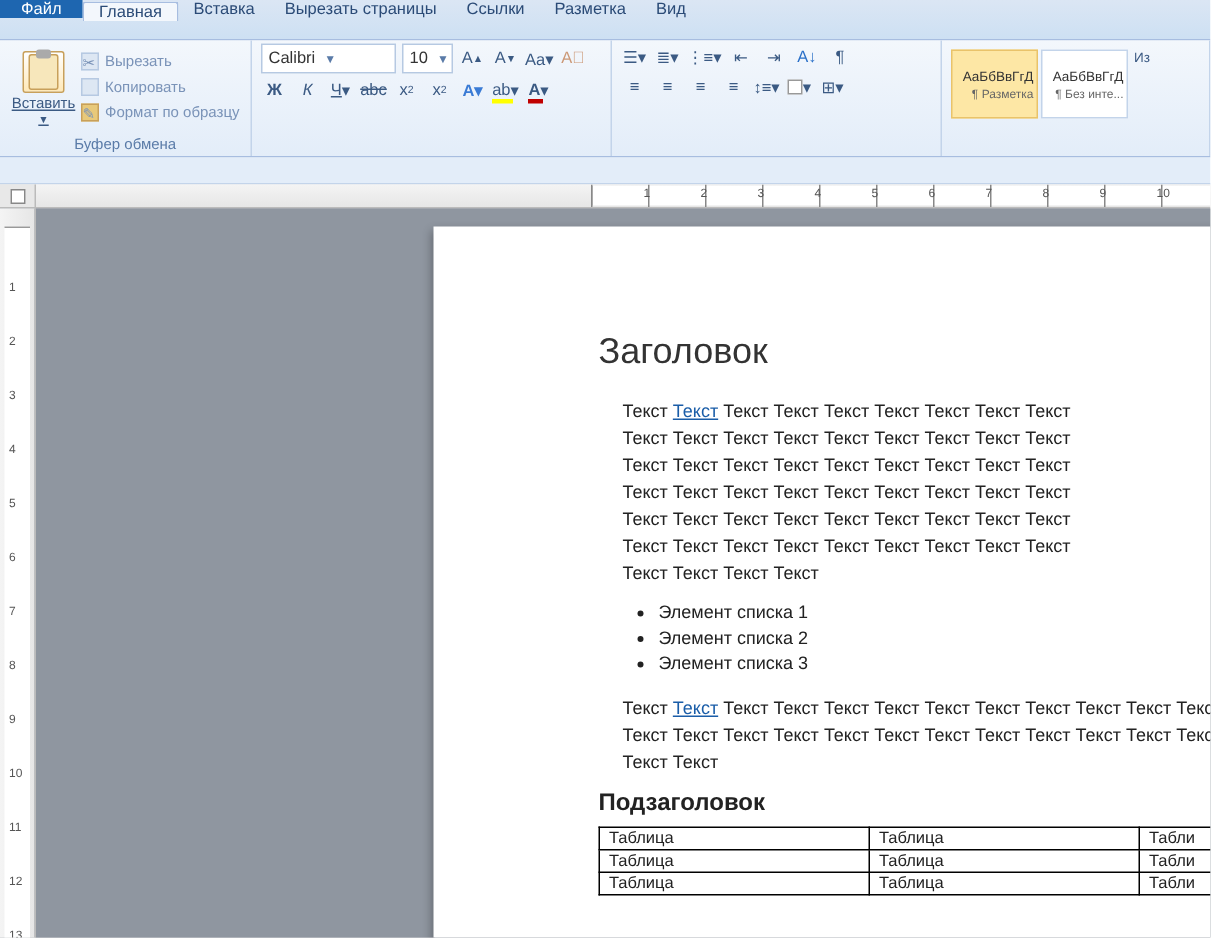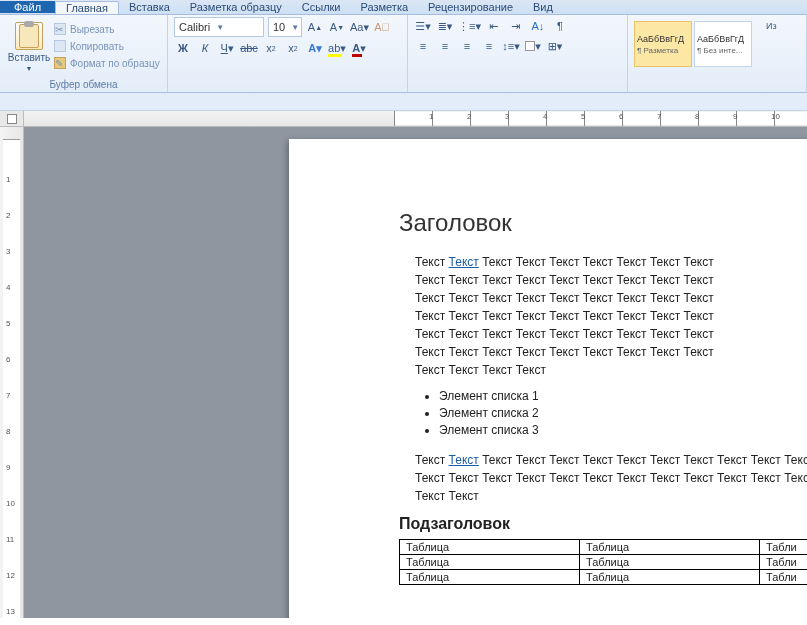--- a/index.html
+++ b/index.html
@@ -1,42 +1,42 @@
 <!DOCTYPE html>
 <html><head>
 <meta charset="utf-8">
 <style>
 * { margin: 0; padding: 0; box-sizing: border-box; font-family: "Segoe UI", Tahoma, sans-serif; }
 body { width: 807px; height: 625px; overflow: hidden; background: #fff; font-size: 11px; color: #333; }
 
 
-.title-bar { height: 15px; background: linear-gradient(#dbe6f4,#cde0f3); border-bottom: 1px solid #a7bde0; display: flex; align-items: center; }
+.title-bar { height: 27px; background: linear-gradient(#dbe6f4,#cde0f3); border-bottom: 1px solid #a7bde0; display: flex; align-items: flex-start; }
 .file-tab { background: #1e66b0; color: #fff; padding: 0 14px; display: flex; align-items: center; font-size: 11px; cursor: pointer; }
 .ribbon-tab { padding: 0 10px; display: flex; align-items: center; font-size: 11px; color: #2b4b77; cursor: pointer; }
 .ribbon-tab.active { background: #f3f7fc; border: 1px solid #a7bde0; border-bottom: none; border-radius: 2px 2px 0 0; margin-top: 1px; }
 
 
 .ribbon { height: 78px; background: linear-gradient(#f3f7fc,#e3edf9); border-bottom: 1px solid #a7bde0; display: flex; }
 .rgroup { border-right: 1px solid #c3d4ea; padding: 2px 6px 0 6px; display: flex; flex-direction: column; justify-content: space-between; }
 .rgroup-body { display: flex; flex-direction: column; gap: 2px; }
 .rgroup-label { text-align: center; font-size: 10px; color: #5a7ba8; padding: 2px 0; }
 .btn-row { display: flex; align-items: center; gap: 4px; }
 .rbtn { display: inline-flex; align-items: center; justify-content: center; min-width: 18px; height: 18px; color: #3b5a83; cursor: pointer; font-size: 11px; border-radius: 2px; }
-.big-btn { display: flex; flex-direction: column; align-items: center; justify-content: center; width: 46px; height: 60px; color: #3b5a83; cursor: pointer; font-size: 10px; gap: 2px; }
+.big-btn { display: flex; flex-direction: column; align-items: center; justify-content: center; width: 46px; height: 60px; color: #3b5a83; cursor: pointer; font-size: 10px; gap: 2px; text-decoration: underline; }
 .big-icon { width: 28px; height: 28px; border: 1px solid #c8a05a; background: linear-gradient(#fff,#ffe9b8); border-radius: 2px; display: flex; align-items: center; justify-content: center; }
 .clipboard-icon { width: 20px; height: 24px; background: #f7e7bb; border: 1px solid #c8a05a; position: relative; border-radius: 2px; }
 .clipboard-icon::before { content:""; position:absolute; top:-4px; left:4px; width:10px; height:6px; background:#aaa; border-radius:2px; }
 .small-link { display: flex; align-items: center; gap: 4px; font-size: 10px; color: #7a93b8; cursor: pointer; height: 16px; }
 .small-link .mini { width: 12px; height: 12px; background: #e8c97a; border: 1px solid #c8a05a; }
 
 .font-select { height: 20px; border: 1px solid #b6c9e2; background: #fff; font-size: 11px; padding: 0 4px; display: flex; align-items: center; gap: 6px; cursor: pointer; }
 .font-select .arrow { font-size: 8px; color: #5a7ba8; }
 .size-select { width: 34px; }
 
-.style-card { width: 58px; height: 46px; border: 1px solid #c3d4ea; background: #fff; display: flex; flex-direction: column; align-items: flex-start; justify-content: center; font-size: 8px; color: #666; cursor: pointer; padding: 2px; gap: 2px; }
+.style-card { width: 58px; height: 46px; border: 1px solid #c3d4ea; background: #fff; display: flex; flex-direction: column; align-items: flex-end; justify-content: center; font-size: 8px; color: #666; cursor: pointer; padding: 2px; gap: 2px; }
 .style-card.active { background: #fde7a5; border-color: #e9c36a; }
 .style-sample { font-size: 9px; color: #333; }
 
 .color-box { width: 10px; height: 10px; display: inline-block; }
 .highlight-box { background: #ffff00; }
 .fontcolor-box { background: #c00000; }
 .shade-box { background: #fff; border: 1px solid #999; }
 
 
 .toolbar-strip { height: 18px; background: #e3edf9; border-bottom: 1px solid #c3d4ea; }
@@ -68,24 +68,23 @@
 .doc table { border-collapse: collapse; font-size: 11px; }
 .doc td { border: 1px solid #000; padding: 1px 6px; width: 180px; }
 </style>
 </head>
 <body>
 
 <div class="title-bar">
   <div class="file-tab">Файл</div>
   <div class="ribbon-tab active">Главная</div>
   <div class="ribbon-tab">Вставка</div>
-  <div class="ribbon-tab">Разметка образцу</div>
+  <div class="ribbon-tab">Вырезать страницы</div>
   <div class="ribbon-tab">Ссылки</div>
   <div class="ribbon-tab">Разметка</div>
-  <div class="ribbon-tab">Рецензирование</div>
   <div class="ribbon-tab">Вид</div>
 </div>
 
 <div class="ribbon">
 
   <div class="rgroup" style="width:168px">
     <div class="rgroup-body" style="flex-direction:row; align-items:flex-start;">
       <div class="big-btn">
         <div class="big-icon">
             <div class="clipboard-icon"></div>
@@ -171,21 +170,21 @@
   <div class="rgroup" style="flex:1">
     <div class="rgroup-body" style="flex-direction:row; gap:2px; align-items:flex-start; padding-top:4px;">
       <div class="style-card active">
         <span class="style-sample">АаБбВвГгД</span>
         <span>¶ Разметка</span>
       </div>
       <div class="style-card">
         <span class="style-sample">АаБбВвГгД</span>
         <span>¶ Без инте...</span>
       </div>
-      <div style="display:flex; flex-direction:column; align-items:flex-start; font-size:9px; color:#3b5a83; margin-left:12px;">
+      <div style="display:flex; flex-direction:column; align-items:flex-start; font-size:9px; color:#3b5a83; margin-left:2px;">
         <span>Из</span>
       </div>
     </div>
     <div class="rgroup-label"></div>
   </div>
 </div>
 
 <div class="toolbar-strip"></div>
 
 <div class="hruler-area">

